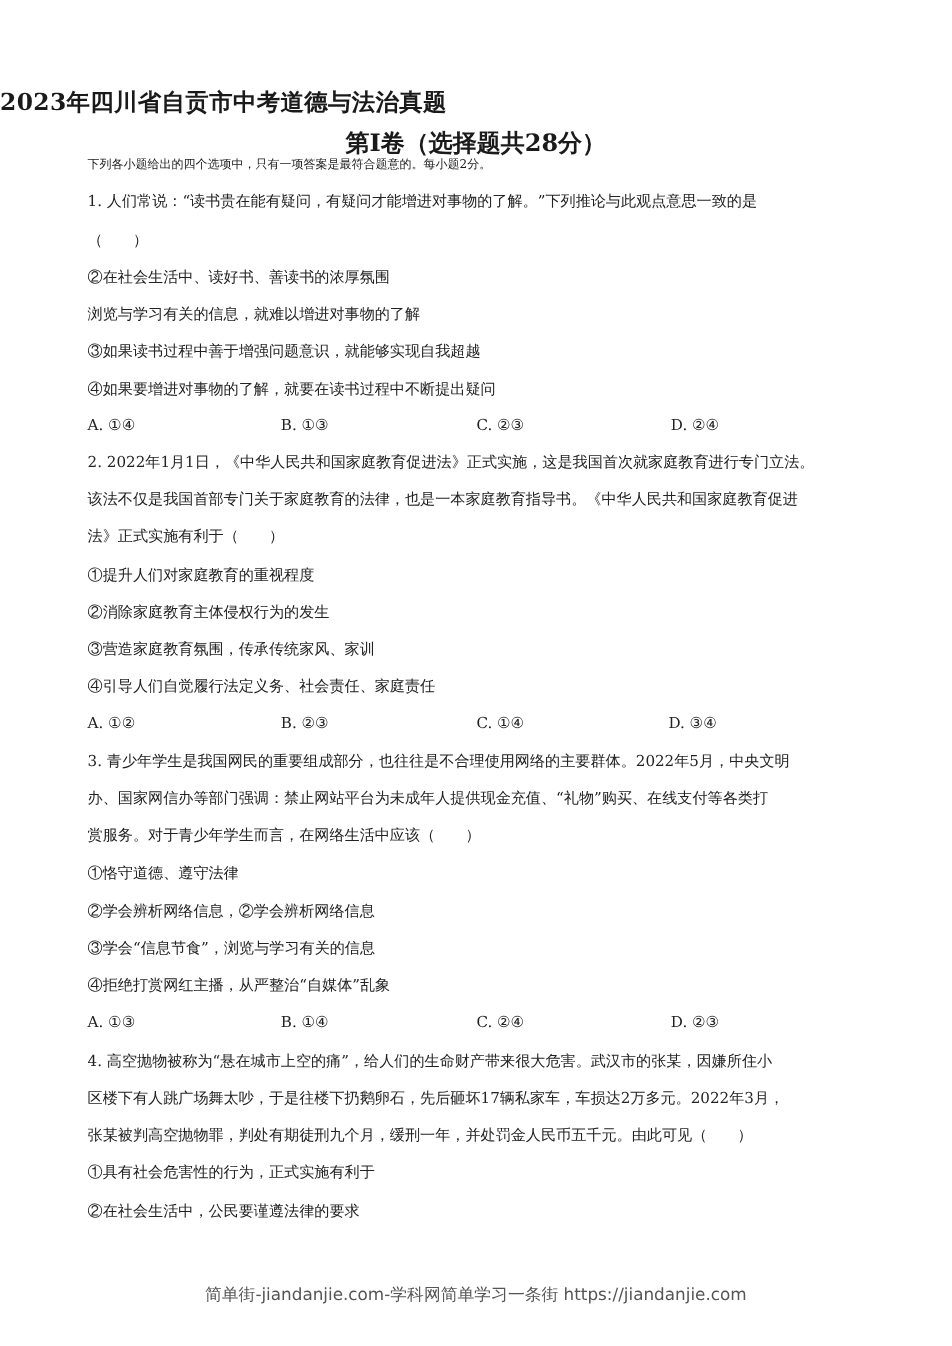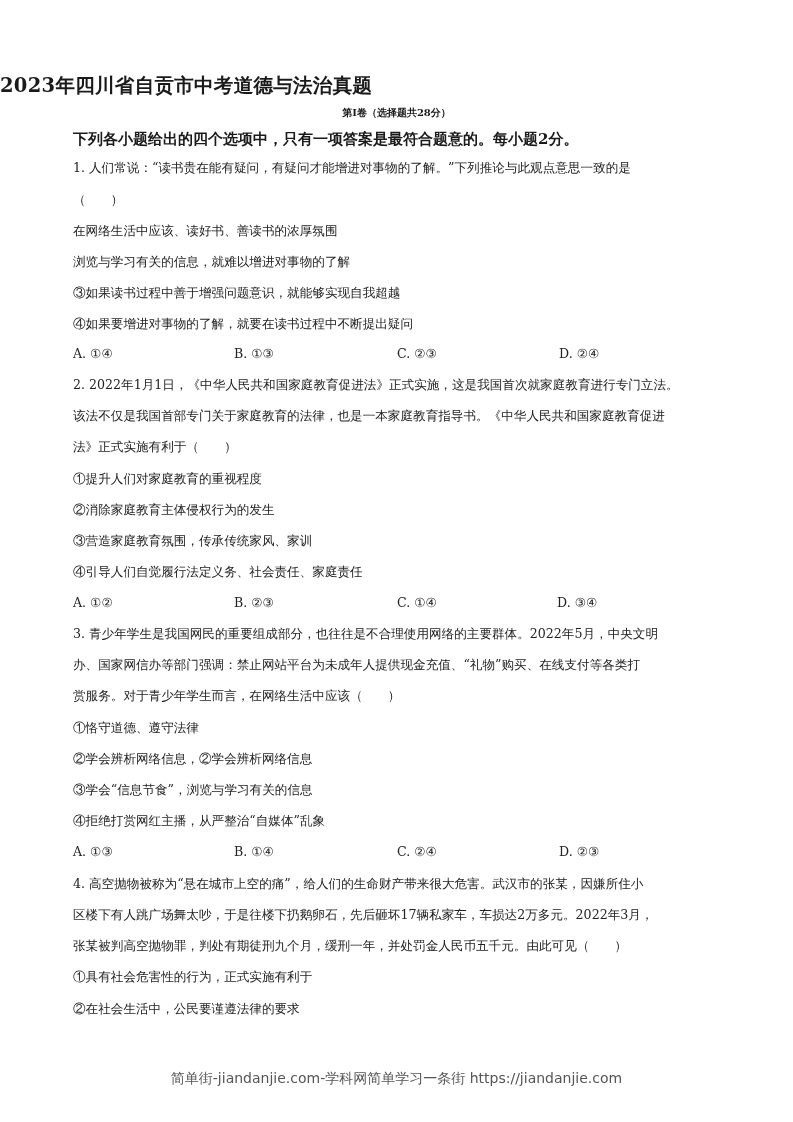--- a/index.html
+++ b/index.html
@@ -1,39 +1,39 @@
 <!DOCTYPE html>
 <html><head>
   <meta charset="utf-8">
   <style>
     html, body { margin: 0; padding: 0; background: #ffffff; }
     body { width: 793px; height: 1122px; position: relative; overflow: hidden;
            font-family: "DejaVu Serif", "Liberation Serif", serif; color: #1a1a1a; }
     .title { position: absolute; left: 0; width: 793px; top: 72px; text-align: left;
              font-size: 19.5px; font-weight: bold; letter-spacing: 0.3px; }
     .subtitle { position: absolute; left: 0; width: 793px; top: 106px; text-align: center;
-                font-size: 10px; font-weight: bold; }
-    .instr { position: absolute; left: 73px; top: 130px; font-size: 15px; font-weight: bold; }
+                font-size: 20px; font-weight: bold; }
+    .instr { position: absolute; left: 73px; top: 130px; font-size: 10px; font-weight: normal; }
     .line { position: absolute; left: 73px; font-size: 12.6px; white-space: nowrap; color: #222; }
     .opts { position: absolute; left: 73px; font-size: 12.6px; color: #222; }
     .opts span { position: absolute; white-space: nowrap; }
     .footer { position: absolute; left: 0; width: 793px; top: 1070px; text-align: center;
               font-family: "DejaVu Sans", "Liberation Sans", sans-serif; font-size: 14px; color: #555; }
   </style>
 </head>
 <body>
 
 <div class="title">2023年四川省自贡市中考道德与法治真题</div>
 <div class="subtitle">第I卷（选择题共28分）</div>
 <div class="instr">下列各小题给出的四个选项中，只有一项答案是最符合题意的。每小题2分。</div>
 
 <div>
   <div class="line" style="top:160px">1. 人们常说：“读书贵在能有疑问，有疑问才能增进对事物的了解。”下列推论与此观点意思一致的是</div>
   <div class="line" style="top:192px">（　　）</div>
-  <div class="line" style="top:223px">在网络生活中应该、读好书、善读书的浓厚氛围</div>
+  <div class="line" style="top:223px">②在社会生活中、读好书、善读书的浓厚氛围</div>
   <div class="line" style="top:254px">浏览与学习有关的信息，就难以增进对事物的了解</div>
   <div class="line" style="top:285px">③如果读书过程中善于增强问题意识，就能够实现自我超越</div>
   <div class="line" style="top:316px">④如果要增进对事物的了解，就要在读书过程中不断提出疑问</div>
   <div class="opts" style="top:346px">
     <span style="left:0">A. ①④</span>
     <span style="left:161px">B. ①③</span>
     <span style="left:324px">C. ②③</span>
     <span style="left:486px">D. ②④</span>
   </div>
 </div>

